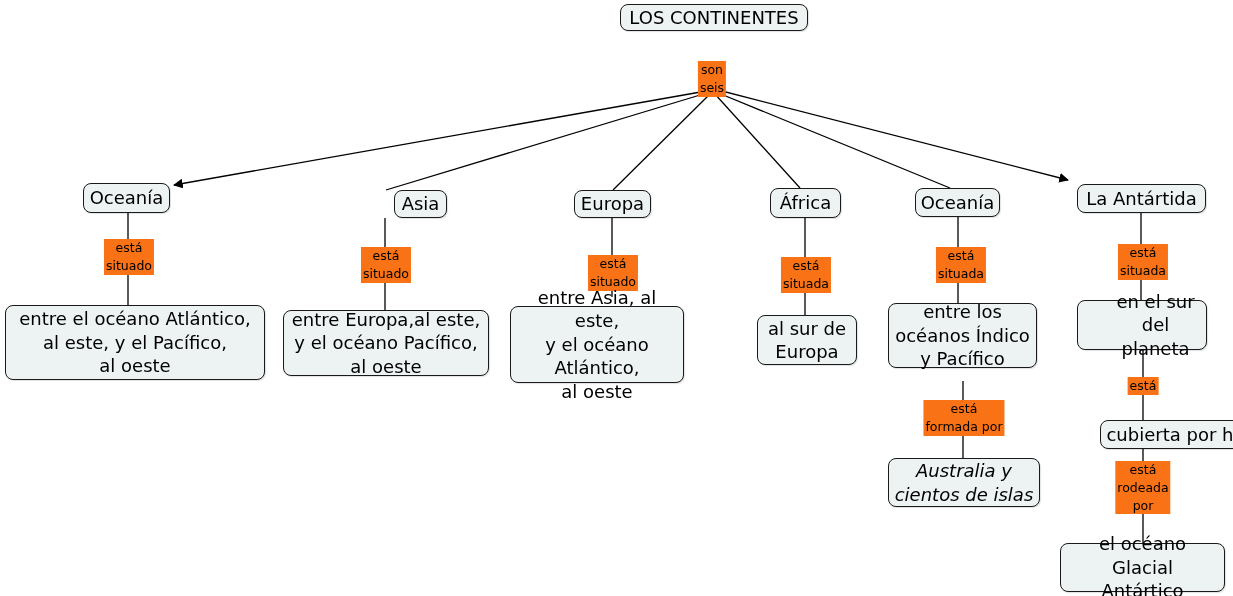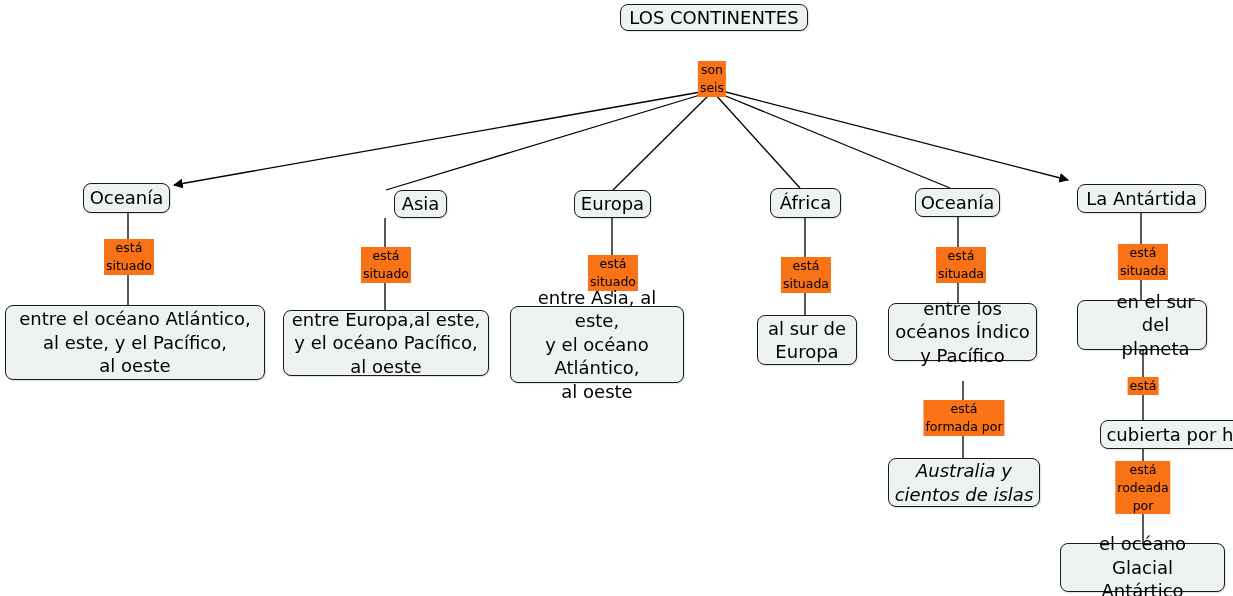--- a/index.html
+++ b/index.html
@@ -102,21 +102,21 @@
 
   <div class="node" style="left:770px; top:188px; width:71px; height:30px;">África</div>
   <div class="phrase" style="left:806px; top:257px;">está
 situada</div>
   <div class="node" style="left:757px; top:315px; width:100px; height:50px;">al sur de
 Europa</div>
 
   <div class="node" style="left:915px; top:188px; width:85px; height:29px;">Oceanía</div>
   <div class="phrase" style="left:961px; top:247px;">está
 situada</div>
-  <div class="node" style="left:888px; top:303px; width:149px; height:58px;">entre los
+  <div class="node" style="left:888px; top:303px; width:149px; height:65px;">entre los
 océanos Índico
 y Pacífico</div>
   <div class="phrase" style="left:964px; top:400px;">está
 formada por</div>
   <div class="node" style="left:888px; top:458px; width:152px; height:49px;font-style:italic;">Australia y
 cientos de islas</div>
 
   <div class="node" style="left:1077px; top:184px; width:129px; height:29px;">La Antártida</div>
   <div class="phrase" style="left:1143px; top:244px;">está
 situada</div>

